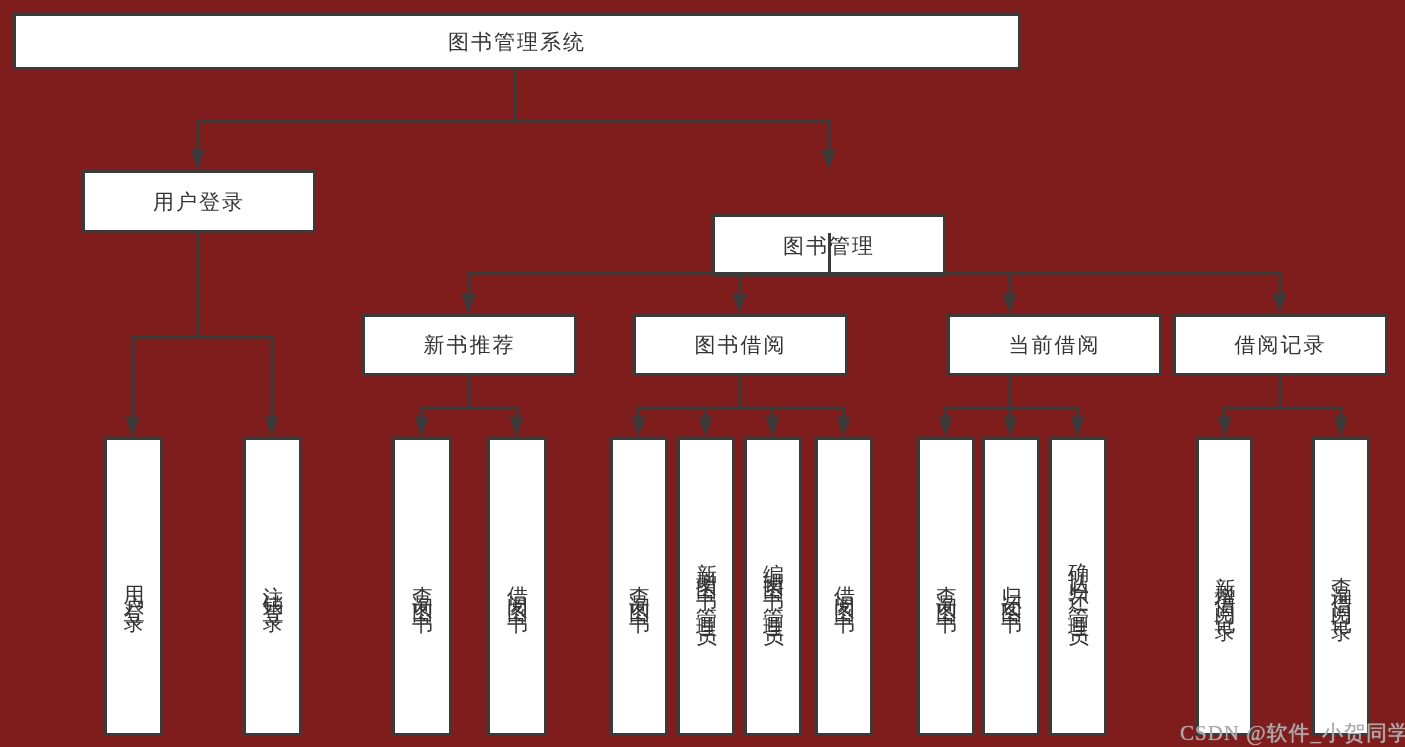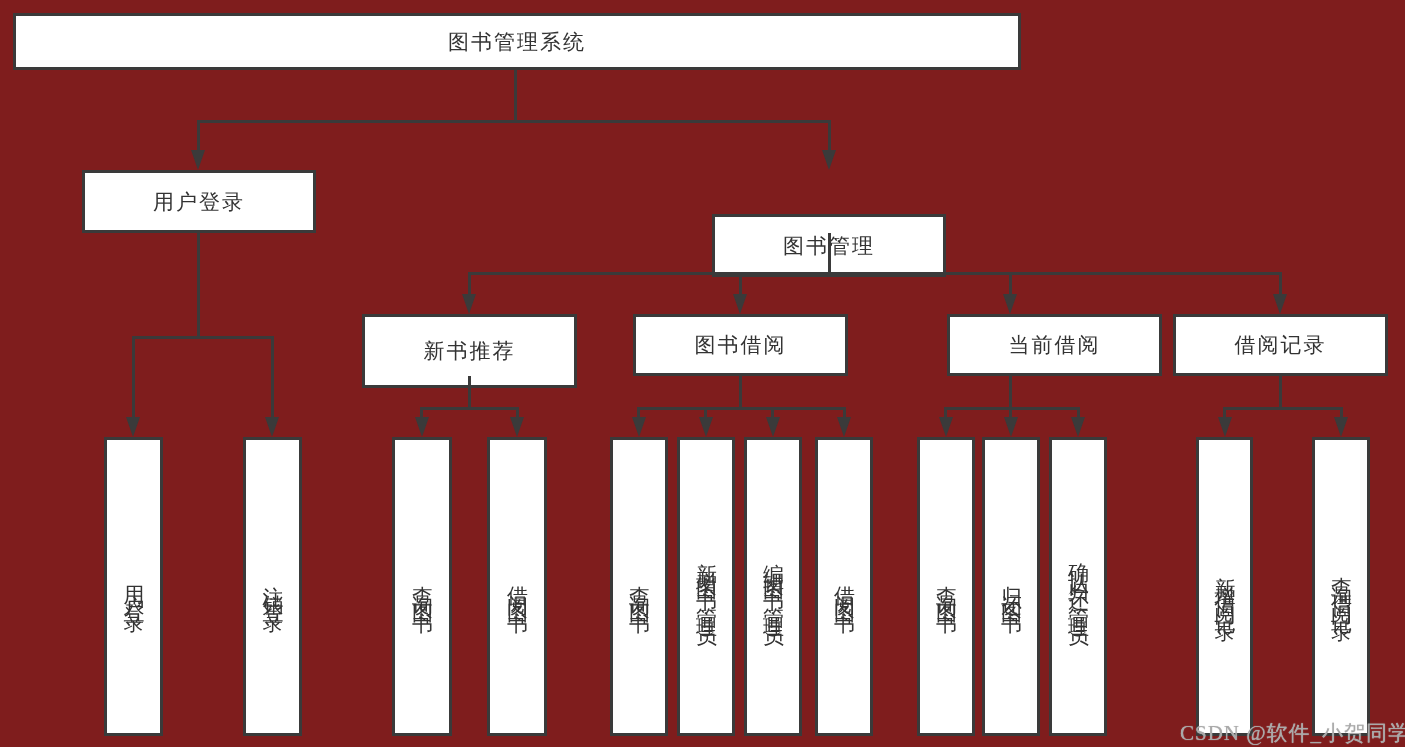--- a/index.html
+++ b/index.html
@@ -59,21 +59,21 @@
   </div>
 
   <div class="b" style="left:82px;top:170px;width:234px;height:63px;">
     <span>用户登录</span>
   </div>
 
   <div class="b" style="left:712px;top:170px;width:234px;height:63px;margin-top:44px;">
     <span>图书管理</span>
   </div>
 
-  <div class="b" style="left:362px;top:314px;width:215px;height:74px;">
+  <div class="b" style="left:362px;top:314px;width:215px;height:62px;">
     <span>新书推荐</span>
   </div>
 
   <div class="b" style="left:633px;top:314px;width:215px;height:62px;">
     <span>图书借阅</span>
   </div>
 
   <div class="b" style="left:903px;top:314px;width:215px;height:62px;margin-left:44px;">
     <span>当前借阅</span>
   </div>

